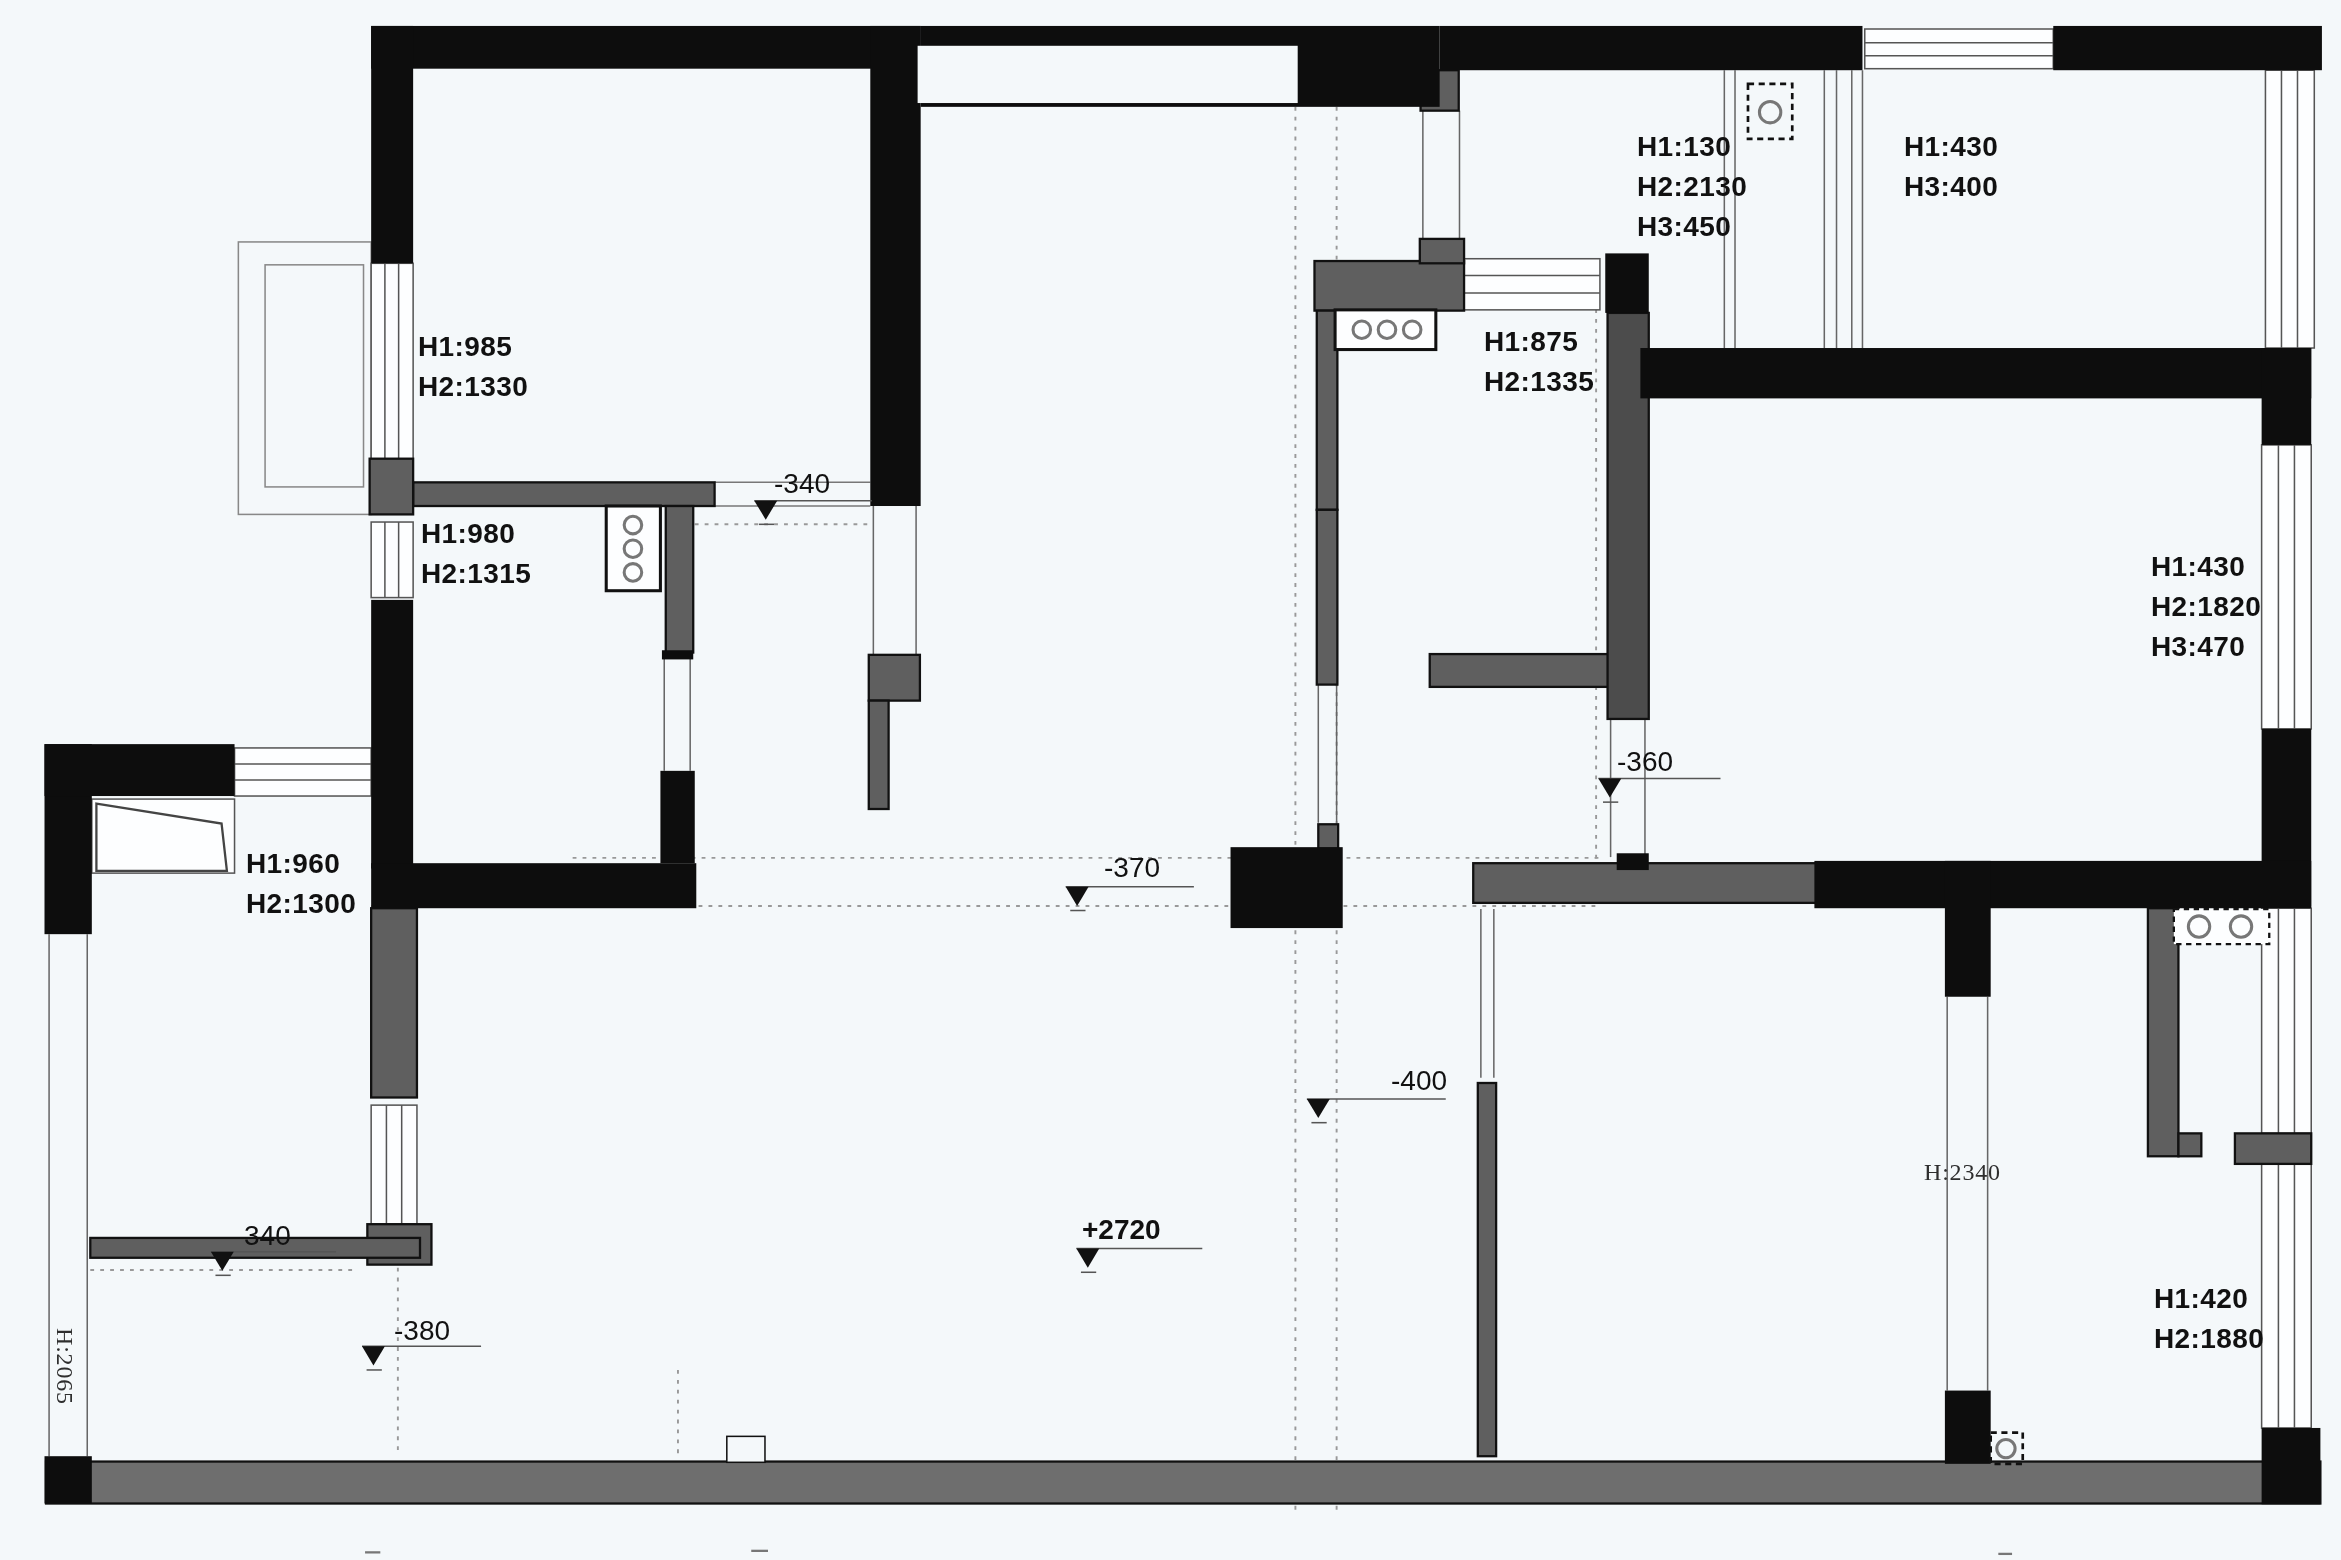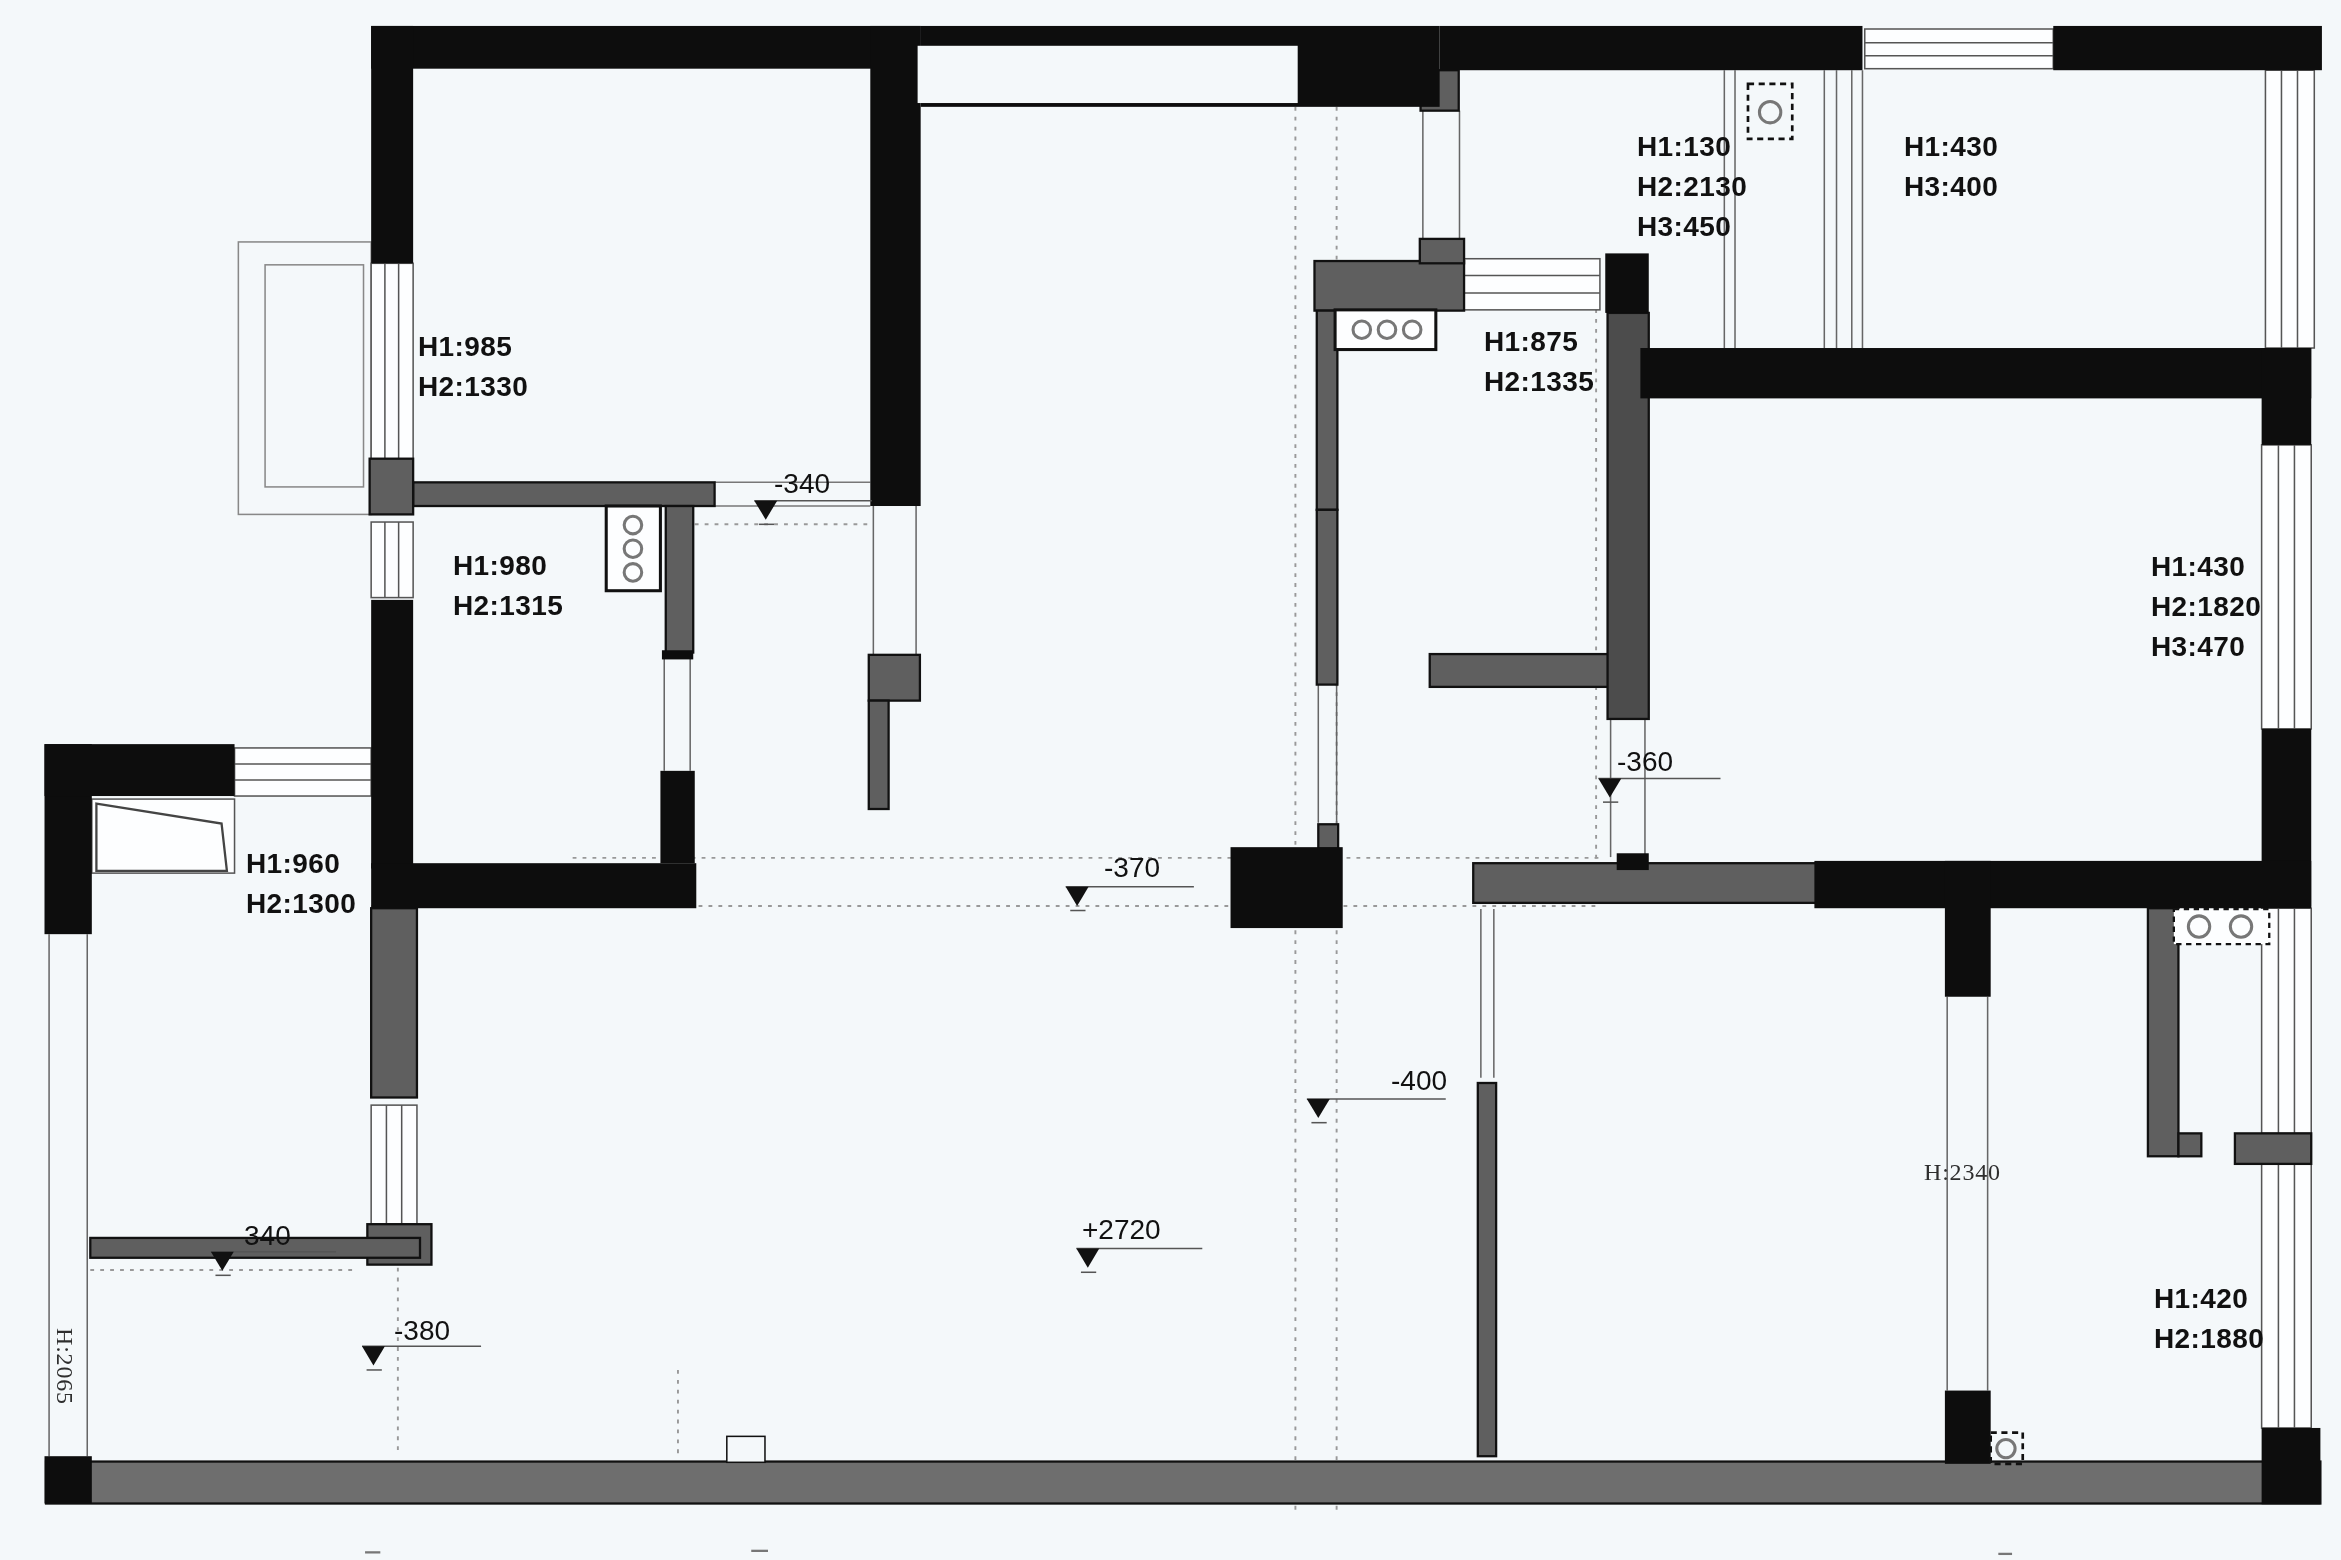--- a/index.html
+++ b/index.html
@@ -229,40 +229,40 @@
   <g stroke="#777" stroke-width="3">
     <line x1="478" y1="2034" x2="498" y2="2034"></line>
     <line x1="984" y1="2032" x2="1006" y2="2032"></line>
     <line x1="2618" y1="2036" x2="2636" y2="2036"></line>
   </g>
 </svg>
 
 <div class="ann-layer">
       <div class="ann h-label" style="left: 418px; top: 327px;">H1:985
 H2:1330</div>
-      <div class="ann h-label" style="left: 421px; top: 546px; margin-left: 32px;">H1:980
+      <div class="ann h-label" style="left: 421px; top: 514px;">H1:980
 H2:1315</div>
       <div class="ann h-label" style="left: 246px; top: 808px; margin-top: 36px;">H1:960
 H2:1300</div>
       <div class="ann h-label" style="left: 1637px; top: 127px;">H1:130
 H2:2130
 H3:450</div>
       <div class="ann h-label" style="left: 1904px; top: 127px;">H1:430
 H3:400</div>
       <div class="ann h-label" style="left: 1484px; top: 322px;">H1:875
 H2:1335</div>
       <div class="ann h-label" style="left: 2151px; top: 547px;">H1:430
 H2:1820
 H3:470</div>
       <div class="ann h-label" style="left: 2154px; top: 1279px;">H1:420
 H2:1880</div>
       <div class="ann level" style="left: 774px; top: 469px;">-340</div>
       <div class="ann level" style="left: 1617px; top: 747px;">-360</div>
       <div class="ann level" style="left: 1087px; top: 853px; margin-left: 17px;">-370</div>
       <div class="ann level" style="left: 1391px; top: 1066px;">-400</div>
-      <div class="ann level" style="left: 1082px; top: 1215px;">+2720</div>
+      <div class="ann level" style="left: 1082px; top: 1215px; font-weight: bold;">+2720</div>
       <div class="ann level" style="left: 386px; top: 1316px; margin-left: 8px;">-380</div>
       <div class="ann level" style="left: 244px; top: 1221px;">340</div>
       <div class="ann serif rot" style="left: 78px; top: 1328px;">H:2065</div>
       <div class="ann serif" style="left: 1924px; top: 1159px;">H:2340</div>
     </div>
 </div>
 
 
 </body></html>

